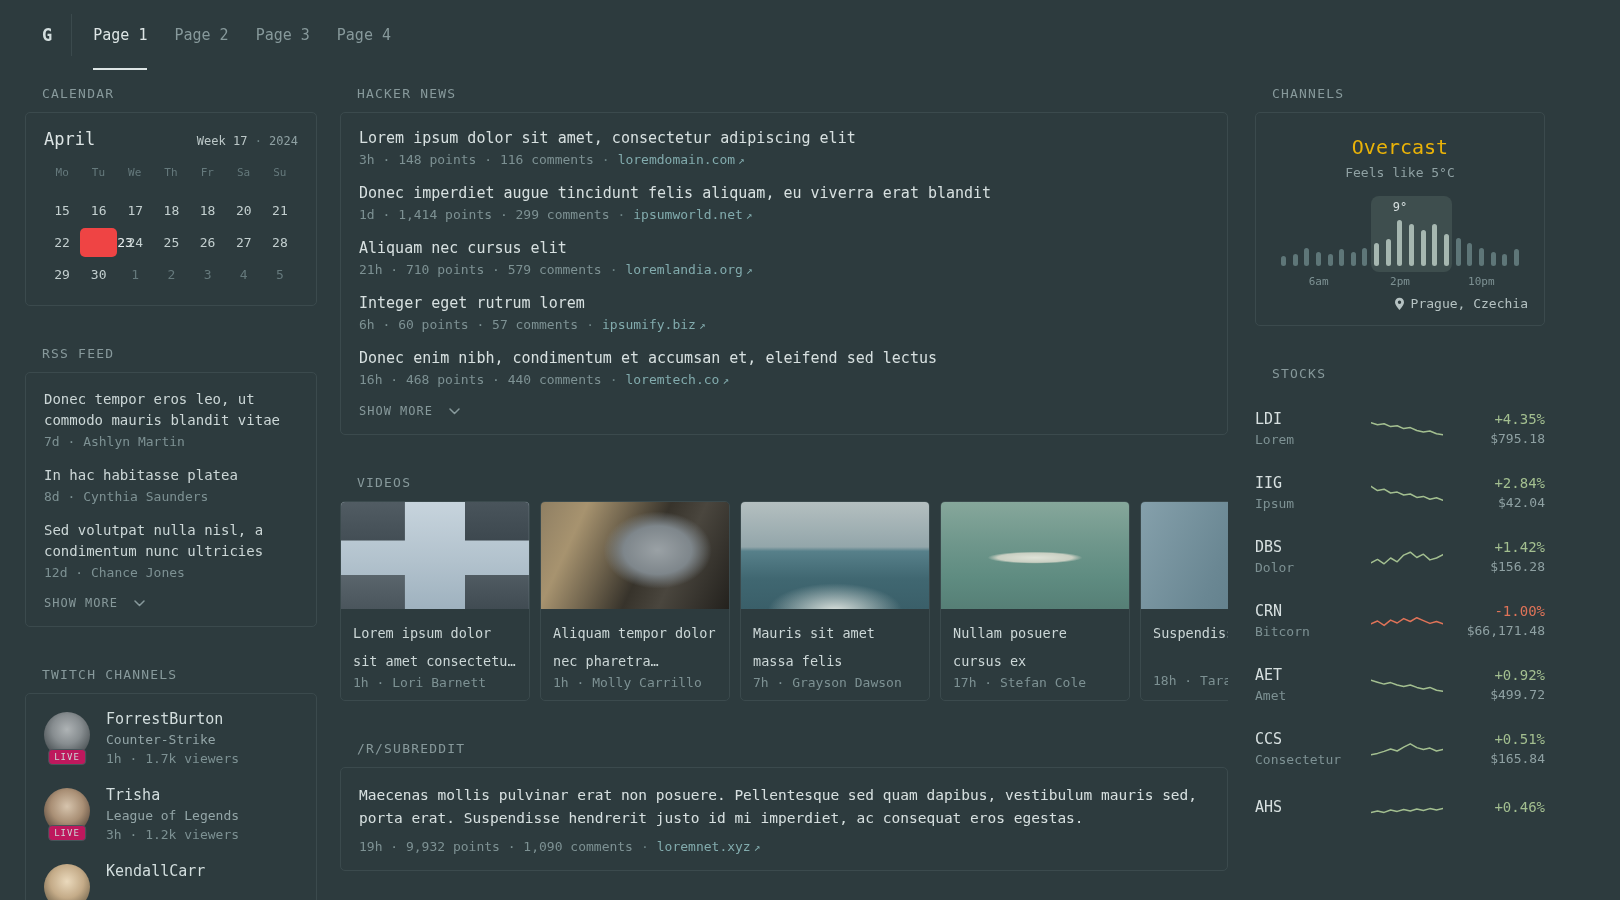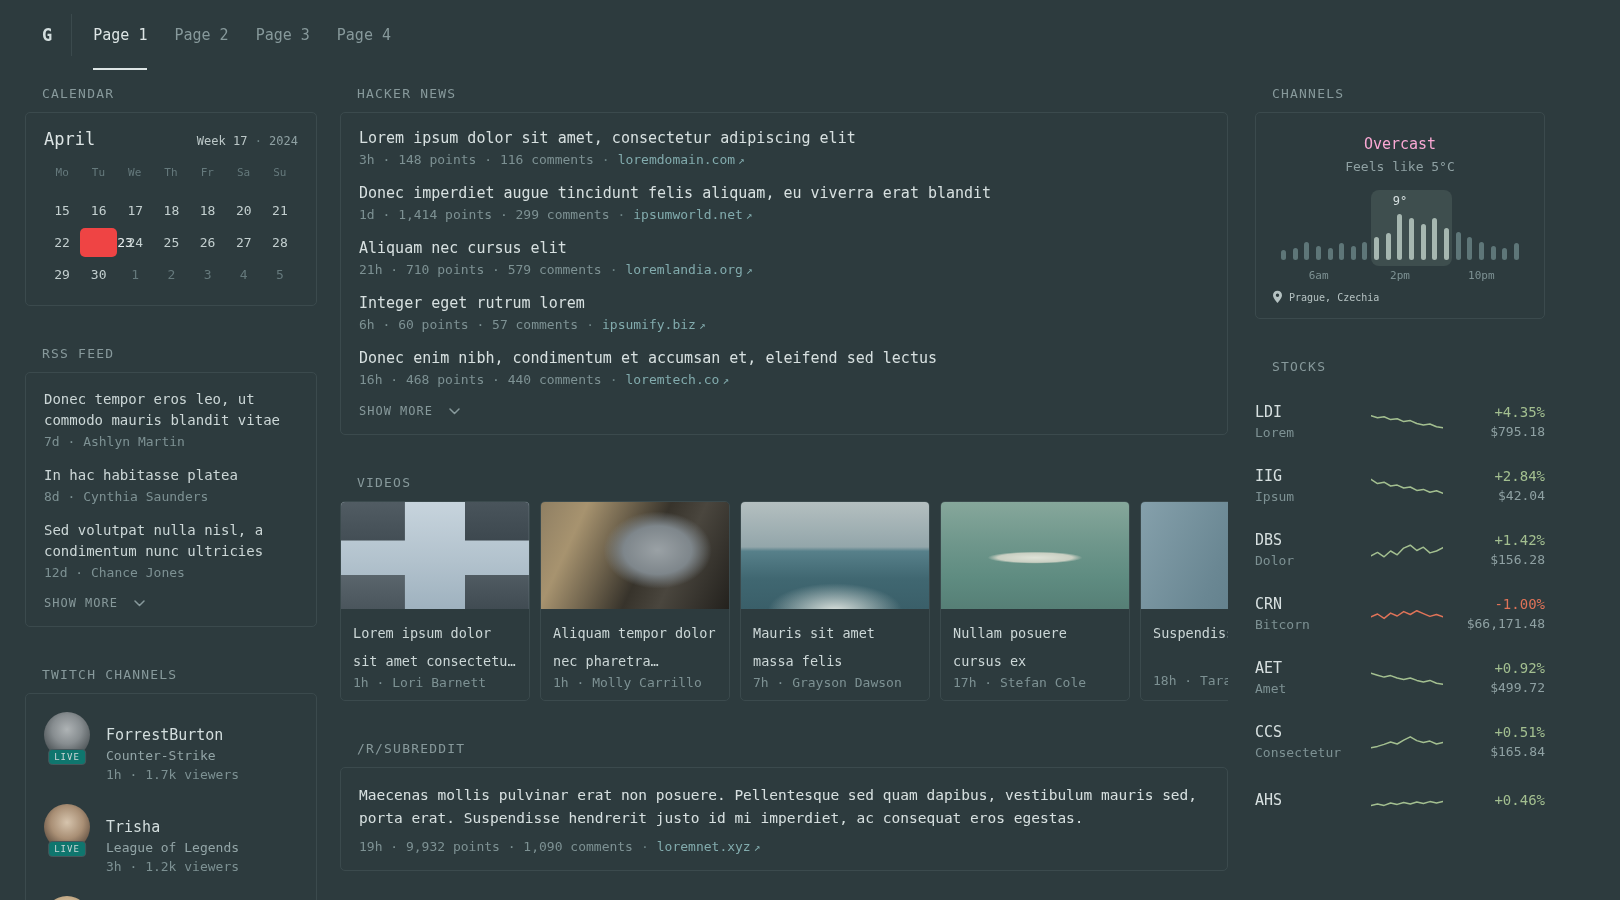--- a/index.html
+++ b/index.html
@@ -45,22 +45,22 @@
   .show-more { display:flex; align-items:center; gap:16px; font-size:12px; letter-spacing:1px; color:#87999b; cursor:pointer; margin-top:4px; }
   .chev { display:inline-block; }
 
   
   .tw-item { display:flex; gap:16px; margin-bottom:20px; align-items:flex-start; cursor:pointer; }
   .tw-av-wrap { position:relative; flex:none; width:46px; margin-top:2px; }
   .tw-av { width:46px; height:46px; border-radius:50%; }
   .av-1 { background:radial-gradient(circle at 50% 38%, #aeb3b5 0%, #878d90 40%, #4a5154 78%, #30373a 100%); }
   .av-2 { background:radial-gradient(circle at 50% 40%, #d6c4ad 0%, #a98f75 45%, #5d4c3e 80%, #3a322b 100%); }
   .av-3 { background:radial-gradient(circle at 50% 38%, #ead9bc 0%, #c4ab88 45%, #77684f 80%, #4a4236 100%); }
-  .tw-badge { position:absolute; left:50%; transform:translateX(-50%); bottom:-7px; background:#0f766e; border:1px solid #46565a; color:#ccd7d7; font-size:9px; letter-spacing:1px; padding:2px 5px; border-radius:4px; }
-  .tw-name { font-size:15px; color:#d3dede;margin-top:16px; }
+  .tw-badge { position:absolute; left:50%; transform:translateX(-50%); bottom:-7px; background:#be185d; border:1px solid #46565a; color:#ccd7d7; font-size:9px; letter-spacing:1px; padding:2px 5px; border-radius:4px; }
+  .tw-name { font-size:15px; color:#d3dede; }
   .tw-game { font-size:13px; color:#93a5a7; margin-top:4px; }
   .tw-meta { font-size:13px; color:#7d9193; margin-top:4px; }
 
   
   .hn-item { margin-bottom:17px; }
   .hn-title { font-size:15px; color:#d7e0e0; cursor:pointer; }
   .hn-meta { font-size:13px; color:#7d9193; margin-top:5px; display:flex; gap:8px; align-items:baseline; }
   .domain { color:#82abad; text-decoration:none; cursor:pointer; }
   .arrow { font-size:11px; margin-left:3px; }
   .sub-text { font-size:14.5px; line-height:23px; color:#d7e0e0; cursor:pointer; }
@@ -87,31 +87,31 @@
       linear-gradient(180deg,#86a79b 0%,#6e968b 40%,#5f8c81 70%,#567f76 100%); }
   .vt-5 { background:
       radial-gradient(ellipse 26% 60% at 80% 72%, rgba(28,42,52,0.8) 0%, rgba(28,42,52,0) 68%),
       linear-gradient(115deg,#85a0ab 0%,#6a8793 45%,#52707c 100%); }
   .video-body { padding:10px 12px 12px; display:flex; flex-direction:column; flex:1; }
   .video-title { font-size:13.5px; line-height:28px; color:#ccd7d7; }
   .video-meta { margin-top:auto; font-size:13px; color:#7d9193; }
 
   
   .weather-card { text-align:center; padding:22px 16px 14px; }
-  .w-cond { font-size:15px; color:#f9a8d4; }
+  .w-cond { font-size:20px; color:#eab308; }
   .w-feels { font-size:13px; color:#8fa1a3; margin-top:6px; }
   .w-chart { position:relative; height:92px; margin:16px 6px 8px; }
   .w-highlight { position:absolute; top:0; height:76px; background:#3e4e4e; border-radius:8px; }
   .w-bars { position:absolute; left:0; right:0; top:0; height:76px; display:flex; align-items:flex-end; justify-content:space-between; padding:0 3px 6px; }
   .w-bar { width:5px; border-radius:3px; background:#5e7678; }
   .w-bar.hl { background:#a6b7b0; }
   .w-peak { position:absolute; top:4px; transform:translateX(-50%); font-size:12px; color:#d7e0e0; }
   .w-times { position:absolute; left:0; right:0; bottom:0; height:15px; }
   .w-time { position:absolute; transform:translateX(-50%); bottom:0; font-size:11px; color:#7d9193; }
-  .w-loc { display:flex; justify-content:flex-start; align-items:center; gap:6px; font-size:10px; color:#b5c2c2; }
+  .w-loc { display:flex; justify-content:flex-end; align-items:center; gap:6px; font-size:13px; color:#b5c2c2; }
   .pin { flex:none; }
 
   
   .stocks-list { padding-top:18px; }
   .stock-row { display:flex; align-items:center; margin-bottom:27px; cursor:pointer; }
   .stock-left { flex:1; min-width:0; }
   .stock-sym { font-size:15px; color:#d7e0e0; }
   .stock-name { font-size:13px; color:#7d9193; margin-top:4px; }
   .stock-spark { flex:none; width:72px; height:30px; margin-right:18px; }
   .stock-right { flex:none; min-width:84px; text-align:right; }

